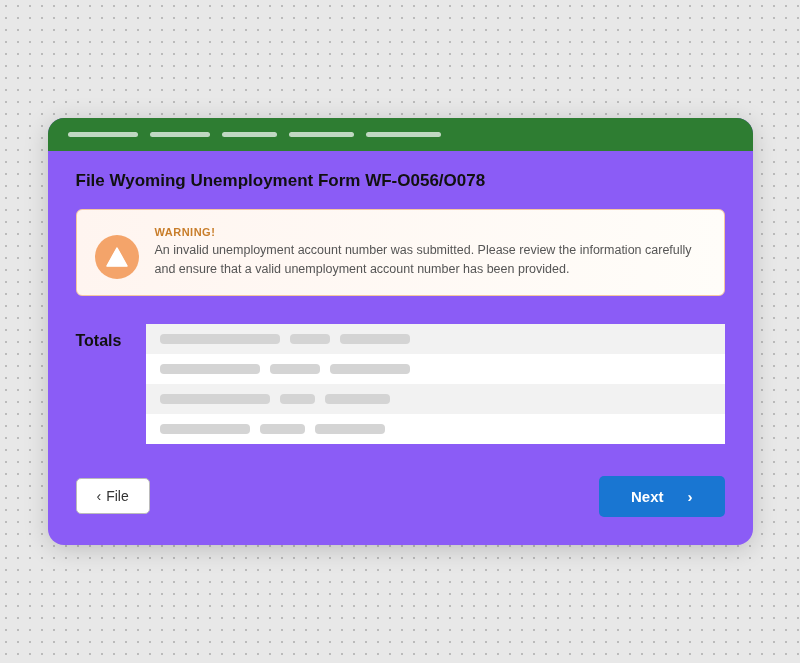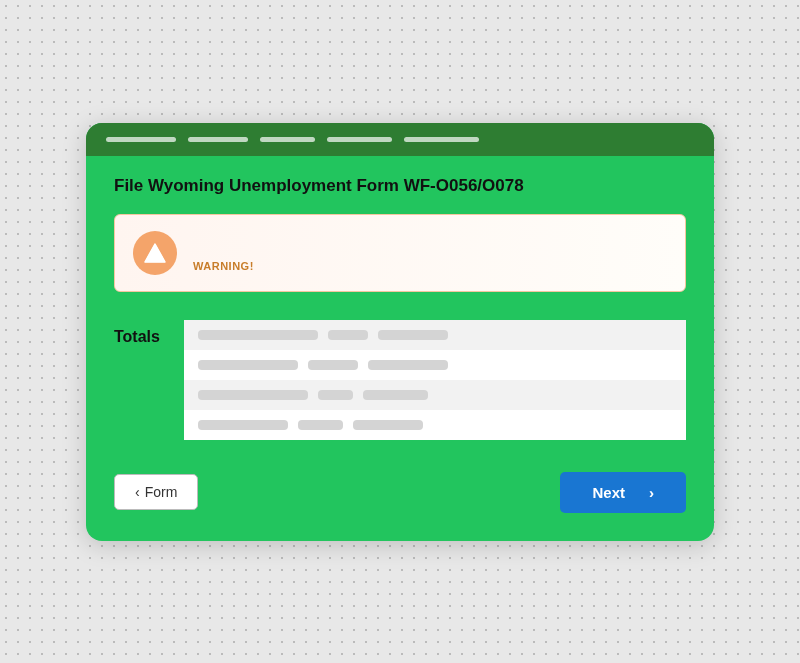--- a/index.html
+++ b/index.html
@@ -10,23 +10,23 @@
       background-size: 12px 12px;
       display: flex;
       align-items: center;
       justify-content: center;
       min-height: 663px;
       width: 800px;
       font-family: -apple-system, BlinkMacSystemFont, 'Segoe UI', Arial, sans-serif;
     }
 
     .modal {
-      background: #22c55e;
+      background: #8b5cf6;
       border-radius: 16px;
-      width: 628px;
+      width: 705px;
       box-shadow: 0 4px 24px rgba(0,0,0,0.18);
       overflow: hidden;
     }
 
     .modal-header {
       background: #2e7d32;
       padding: 14px 20px;
       display: flex;
       gap: 12px;
       align-items: center;
@@ -199,20 +199,21 @@
       <div class="alert-icon-wrap">
         <svg viewBox="0 0 24 24" fill="none">
           <path d="M12 3L2 21h20L12 3z" fill="white" stroke="white" stroke-width="0.5"></path>
           <path d="M12 3L2 21h20L12 3z" fill="rgba(255,255,255,0.2)" stroke="white" stroke-linejoin="round" stroke-width="1.5"></path>
           <line x1="12" y1="10" x2="12" y2="15" stroke="white" stroke-width="2" stroke-linecap="round"></line>
           <circle cx="12" cy="18" r="1" fill="white"></circle>
         </svg>
       </div>
       <div class="alert-content">
         <div class="alert-label">WARNING!</div>
+        <div class="alert-message">An invalid unemployment account number was submitted. Please review the information carefully and ensure that a valid unemployment account number has been provided.</div>
       </div>
     </div>
 
     <div class="totals-section">
       <div class="totals-label">Totals</div>
       <div class="totals-rows" id="totals-rows">
       <div class="totals-row">
             <div class="skeleton" style="width: 120px;"></div>
             <div class="skeleton" style="width: 40px;"></div>
             <div class="skeleton" style="width: 70px;"></div>
@@ -231,21 +232,21 @@
             <div class="skeleton" style="width: 90px;"></div>
             <div class="skeleton" style="width: 45px;"></div>
             <div class="skeleton" style="width: 70px;"></div>
           </div>
         </div>
     </div>
 
     <div class="footer">
       <button class="back-btn">
         <span>‹</span>
-        <span>Form</span>
+        <span>File</span>
       </button>
       <button class="next-btn">
         <span>Next</span>
         <span>›</span>
       </button>
     </div>
 
   </div>
 </div>
 

